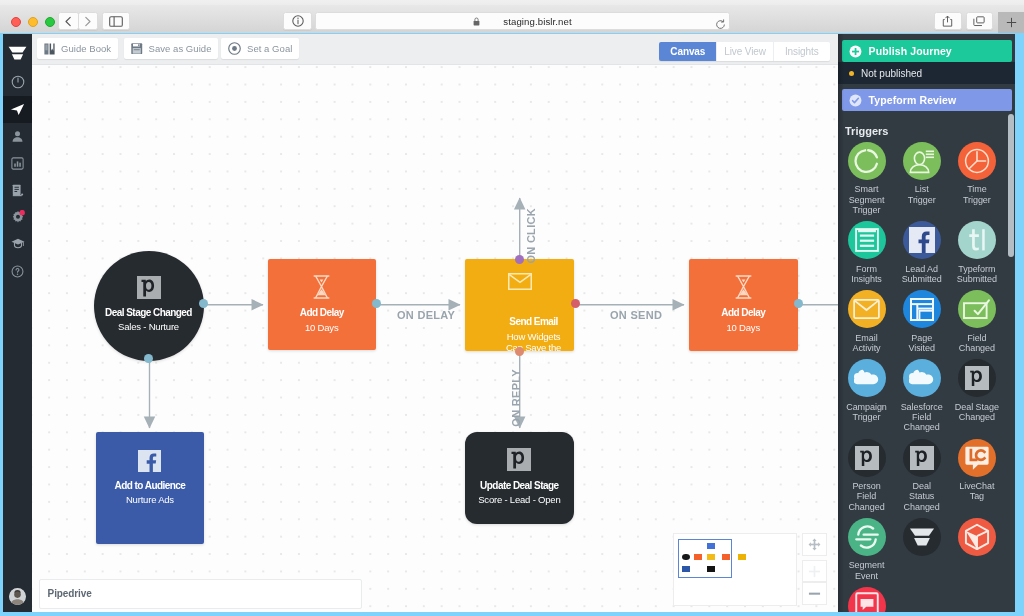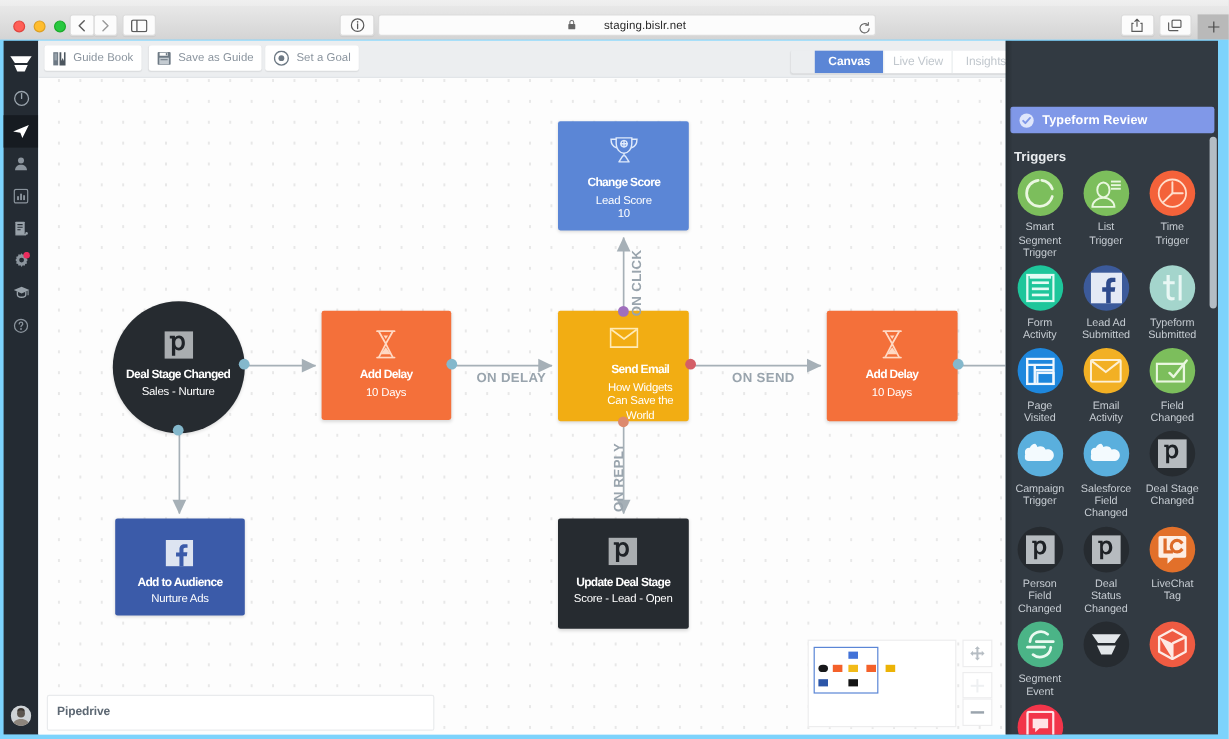--- a/index.html
+++ b/index.html
@@ -45,21 +45,21 @@
   .main{position:absolute;left:32px;top:1px;width:806px;height:578px;background:#fff;}
   .toolbar{position:absolute;left:0;top:0;width:806px;height:30px;background:#eceef0;
            border-bottom:1px solid #e2e5e8;}
   .tbtn{position:absolute;top:4px;height:21px;background:#fff;border-radius:2px;
         display:flex;align-items:center;padding:0 7px;box-shadow:0 1px 1px rgba(0,0,0,.08);}
   .tbtn span{font-size:9.5px;color:#8a949e;margin-left:6px;letter-spacing:.05px;}
   .tabs{position:absolute;left:627.4px;top:7.5px;height:19px;display:flex;border-radius:2px;overflow:hidden;
         box-shadow:0 1px 1px rgba(0,0,0,.08);}
   .tab{display:flex;align-items:center;justify-content:center;height:19px;background:#fff;
        font-size:10px;color:#c2c8ce;border-left:1px solid #eceff1;letter-spacing:-0.1px;}
-  .tab:first-child{border-left:none;margin-left:20px;}
+  .tab:first-child{border-left:none;}
   .tab.active{background:#5b86d6;color:#fff;font-weight:bold;border-left:none;}
 
   
   .canvas{position:absolute;left:0;top:31px;width:806px;height:547px;overflow:hidden;
           background:#fdfdfd;
           background-image:radial-gradient(circle, #e8e8e8 1.05px, rgba(0,0,0,0) 1.15px);
           background-size:17.85px 17.4px;background-position:8.2px 10.8px;}
 
   .edges{position:absolute;left:0;top:0;}
   .node{position:absolute;color:#fff;text-align:center;border-radius:2px;
@@ -334,21 +334,21 @@
         </div>
         <div class="port" style="left:339.5px;top:233.8px;background:#84b8cc;"></div>
 
         <div class="node" style="left:432.8px;top:193.6px;width:109.5px;height:92.3px;background:#f2ad13;">
           <div class="nicon" style="top:14.9px;">
             <svg width="24" height="17" viewBox="0 0 24 17">
               <rect x="0.75" y="0.75" width="22.5" height="15.5" fill="none" stroke="#ffeab6" stroke-width="1.5"></rect>
               <path d="M1.4 1.6 L12 9.4 L22.6 1.6" fill="none" stroke="#ffeab6" stroke-width="1.5"></path>
             </svg>
           </div>
-          <div class="ntext" style="top:44px;padding-left:28px;">
+          <div class="ntext" style="top:57px;padding-left:28px;">
             <div class="ntitle">Send Email</div>
             <div class="nsub" style="margin-top:4px;padding:0 5px;">How Widgets Can Save the World</div>
           </div>
         </div>
         <div class="port" style="left:538.5px;top:233.8px;background:#d45f68;"></div>
         <div class="port" style="left:483px;top:189.5px;background:#a06fbd;"></div>
         <div class="port" style="left:483px;top:282px;background:#dd8a6e;"></div>
 
         <div class="node" style="left:656.6px;top:193.9px;width:109.3px;height:92px;background:#f4703a;">
           <div class="nicon" style="top:15.9px;">
@@ -359,52 +359,35 @@
               <path d="M6.6 4.6 L8.5 7.6 L10.4 4.6 Z" fill="#ffd9c4"></path>
             </svg>
           </div>
           <div class="ntext" style="top:48.2px;">
             <div class="ntitle">Add Delay</div>
             <div class="nsub" style="margin-top:3.5px;">10 Days</div>
           </div>
         </div>
         <div class="port" style="left:761.5px;top:233.8px;background:#84b8cc;"></div>
 
-        <div class="node" style="left:433.4px;top:36px;width:108.9px;height:91.1px;background:#5b86d6;">
-          <div class="nicon" style="top:12.5px;">
-            <svg width="24" height="22" viewBox="0 0 24 22">
-              <path d="M5.5 0.9h13v4.9c0 4.2-2.9 7.9-6.5 7.9S5.5 10 5.5 5.8z" fill="none" stroke="#dfeafb" stroke-width="1.2"></path>
-              <path d="M5.5 2.1H1.2c0 3.8 1.8 6.4 4.6 7M18.5 2.1h4.3c0 3.8-1.8 6.4-4.6 7" fill="none" stroke="#dfeafb" stroke-width="1.2"></path>
-              <path d="M12 13.7v2.2" stroke="#dfeafb" stroke-width="1.2"></path>
-              <path d="M7.8 20.9h8.4l-3.2-5h-2z" fill="none" stroke="#dfeafb" stroke-width="1.2" stroke-linejoin="round"></path>
-              <circle cx="12" cy="5.8" r="2.6" fill="none" stroke="#dfeafb" stroke-width="1.15"></circle>
-              <path d="M12 3.1v5.4M9.3 5.8h5.4" stroke="#dfeafb" stroke-width="1.15" stroke-linecap="round"></path>
-            </svg>
-          </div>
-          <div class="ntext" style="top:45.5px;">
-            <div class="ntitle">Change Score</div>
-            <div class="nsub" style="margin-top:4px;">Lead Score</div>
-            <div class="nsub">10</div>
-          </div>
-        </div>
-
-        <div class="node" style="left:63.5px;top:366.9px;width:108.9px;height:81px;background:#3b5ba9;">
+
+        <div class="node" style="left:63.5px;top:366.9px;width:108.9px;height:112px;background:#3b5ba9;">
           <div class="nicon" style="top:18.3px;">
             <svg width="23" height="22" viewBox="0 0 23 22">
               <rect x="0" y="0" width="23" height="22" fill="#dde4f1"></rect>
               <path d="M14.9 22v-8.5h2.8l.45-3.3h-3.25V8.1c0-.93.27-1.57 1.63-1.57h1.74V3.74c-.3-.04-1.33-.13-2.53-.13-2.5 0-4.22 1.53-4.22 4.33v2.42H8.7v3.3h2.82V22z" fill="#3b5ba9"></path>
             </svg>
           </div>
           <div class="ntext" style="top:48px;">
             <div class="ntitle">Add to Audience</div>
             <div class="nsub" style="margin-top:3.5px;">Nurture Ads</div>
           </div>
         </div>
 
-        <div class="node" style="left:433.1px;top:366.9px;width:108.5px;height:92px;background:#262b30;border-radius:2px;">
+        <div class="node" style="left:433.1px;top:366.9px;width:108.5px;height:92px;background:#262b30;border-radius:12px;">
           <div class="nicon" style="top:16.5px;">
             <svg width="24" height="23" viewBox="0 0 24 23">
               <rect x="0" y="0" width="24" height="23" fill="#a9adb0"></rect>
               <path d="M12.25 3.6c-1.55 0-2.75.72-3.4 1.7l-.1-1.45H4.5v2.2h1.35c.3 0 .42.13.42.43v13.9h2.75v-5.1c0-.33-.02-.6-.04-.75h.05c.6.82 1.72 1.45 3.02 1.45 2.95 0 5.02-2.28 5.02-6.15 0-3.85-1.95-6.23-4.82-6.23zm-.62 10.1c-1.78 0-2.62-1.65-2.62-3.82 0-3.4 1.85-3.92 2.72-3.92 1.68 0 2.72 1.4 2.72 3.85 0 2.55-1.2 3.9-2.82 3.9z" fill="#1f2328"></path>
             </svg>
           </div>
           <div class="ntext" style="top:48px;">
             <div class="ntitle">Update Deal Stage</div>
             <div class="nsub" style="margin-top:3.5px;">Score - Lead - Open</div>
           </div>
@@ -447,20 +430,32 @@
           </div>
           <div class="zbtn" style="height:23px;">
             <svg width="13" height="5" viewBox="0 0 14 5">
               <rect x="1" y="1.6" width="12" height="2.2" fill="#9aa4ad"></rect>
             </svg>
           </div>
         </div>
       </div>
     </div>
     <div class="rpanel">
+      <div class="pbtn" style="top:6px;background:#1bc99a;">
+        <svg width="13" height="13" viewBox="0 0 14 14">
+          <circle cx="7" cy="7" r="6.4" fill="#fff"></circle>
+          <rect x="6.1" y="3.2" width="1.9" height="7.6" fill="#1bc99a"></rect>
+          <rect x="3.2" y="6.1" width="7.6" height="1.9" fill="#1bc99a"></rect>
+        </svg>
+        <span>Publish Journey</span>
+      </div>
+      <div class="pstatus">
+        <div class="dot"></div>
+        <span>Not published</span>
+      </div>
       <div class="pbtn" style="top:55px;background:#8098e8;">
         <svg width="13" height="13" viewBox="0 0 14 14">
           <circle cx="7" cy="7" r="6.4" fill="#dfe6fb"></circle>
           <path d="M3.9 7.2 L5.9 9.3 L10.1 4.6" fill="none" stroke="#8098e8" stroke-width="1.7" stroke-linecap="round" stroke-linejoin="round"></path>
         </svg>
         <span>Typeform Review</span>
       </div>
       <div class="ptitle">Triggers</div>
       <div class="grid" id="trigger-grid">
           <div class="tcell">
@@ -502,66 +497,66 @@
             <div class="tdisc" style="background: rgb(30, 198, 155);">
               <svg width="24" height="24" viewBox="0 0 24 24">
                 <rect x="1.1" y="1.1" width="21.8" height="21.8" fill="none" stroke="#e4fbf4" stroke-width="1.9"></rect>
                 <rect x="3.1" y="1.1" width="17.8" height="3.1" fill="#e4fbf4"></rect>
                 <rect x="4.9" y="6.5" width="14.2" height="2.2" fill="#e4fbf4"></rect>
                 <rect x="4.9" y="11.6" width="14.2" height="2.2" fill="#e4fbf4"></rect>
                 <rect x="4.9" y="16.7" width="14.2" height="2.2" fill="#e4fbf4"></rect>
               </svg>
             </div>
             <div class="tlabel">Form
-Activity</div>
+Insights</div>
           </div>
           <div class="tcell">
             <div class="tdisc" style="background: rgb(60, 90, 154);">
               <svg width="26" height="26" viewBox="0 0 26 26">
                 <rect x="0" y="0" width="26" height="26" fill="#e4e9f5"></rect>
                 <path d="M16.6 26V16.2h3.3l.5-3.8h-3.8V9.9c0-1.1.3-1.9 1.9-1.9h2V4.6c-.3 0-1.5-.1-2.9-.1-2.9 0-4.8 1.7-4.8 5v2.9H9.5v3.8h3.3V26z" fill="#2e4a8c"></path>
               </svg>
             </div>
             <div class="tlabel">Lead Ad
 Submitted</div>
           </div>
           <div class="tcell">
             <div class="tdisc" style="background: rgb(164, 213, 204);">
               <svg width="24" height="26" viewBox="0 0 24 26">
                 <path d="M7.1 2.2h2.7v5.1h4.1v2.6H9.8v8.6c0 1.6.6 2.3 2 2.3.8 0 1.4-.1 2-.3v2.5c-.8.3-1.7.4-2.7.4-2.8 0-4-1.5-4-4.5V9.9H4.3V7.3h2.8z" fill="#e8f7f4"></path>
                 <rect x="17.2" y="2.2" width="2.5" height="21.2" fill="#e8f7f4"></rect>
               </svg>
             </div>
             <div class="tlabel">Typeform
 Submitted</div>
+          </div>
+          <div class="tcell">
+            <div class="tdisc" style="background: rgb(242, 176, 36);">
+              <svg width="27" height="20" viewBox="0 0 28 21">
+                <rect x="1" y="1" width="26" height="19" rx="1" fill="none" stroke="#fdf0d5" stroke-width="1.8"></rect>
+                <path d="M1.8 2 L14 11.6 L26.2 2" fill="none" stroke="#fdf0d5" stroke-width="1.8"></path>
+              </svg>
+            </div>
+            <div class="tlabel">Email
+Activity</div>
           </div>
           <div class="tcell">
             <div class="tdisc" style="background: rgb(30, 135, 221);">
               <svg width="24" height="23" viewBox="0 0 24 23">
                 <rect x="1" y="1" width="22" height="21" fill="none" stroke="#f0f7fe" stroke-width="2"></rect>
                 <path d="M1 6.1h22" stroke="#f0f7fe" stroke-width="2"></path>
                 <path d="M7.3 6.1v15.9" stroke="#f0f7fe" stroke-width="2"></path>
                 <path d="M7.3 10.6H23" stroke="#f0f7fe" stroke-width="2"></path>
                 <rect x="9.5" y="12.8" width="13.5" height="9.2" fill="none" stroke="#f0f7fe" stroke-width="1.8"></rect>
               </svg>
             </div>
             <div class="tlabel">Page
 Visited</div>
           </div>
           <div class="tcell">
-            <div class="tdisc" style="background: rgb(242, 176, 36);">
-              <svg width="27" height="20" viewBox="0 0 28 21">
-                <rect x="1" y="1" width="26" height="19" rx="1" fill="none" stroke="#fdf0d5" stroke-width="1.8"></rect>
-                <path d="M1.8 2 L14 11.6 L26.2 2" fill="none" stroke="#fdf0d5" stroke-width="1.8"></path>
-              </svg>
-            </div>
-            <div class="tlabel">Email
-Activity</div>
-          </div>
-          <div class="tcell">
             <div class="tdisc" style="background: rgb(124, 190, 92);">
               <svg width="27" height="20" viewBox="0 0 27 20">
                 <rect x="1" y="4.2" width="22.6" height="14.8" fill="none" stroke="#eaf7e0" stroke-width="1.9"></rect>
                 <path d="M11.6 11.8 L14.9 15.1 L25.9 1.4" fill="none" stroke="#eaf7e0" stroke-width="2" stroke-linecap="round" stroke-linejoin="round"></path>
               </svg>
             </div>
             <div class="tlabel">Field
 Changed</div>
           </div>
           <div class="tcell">

